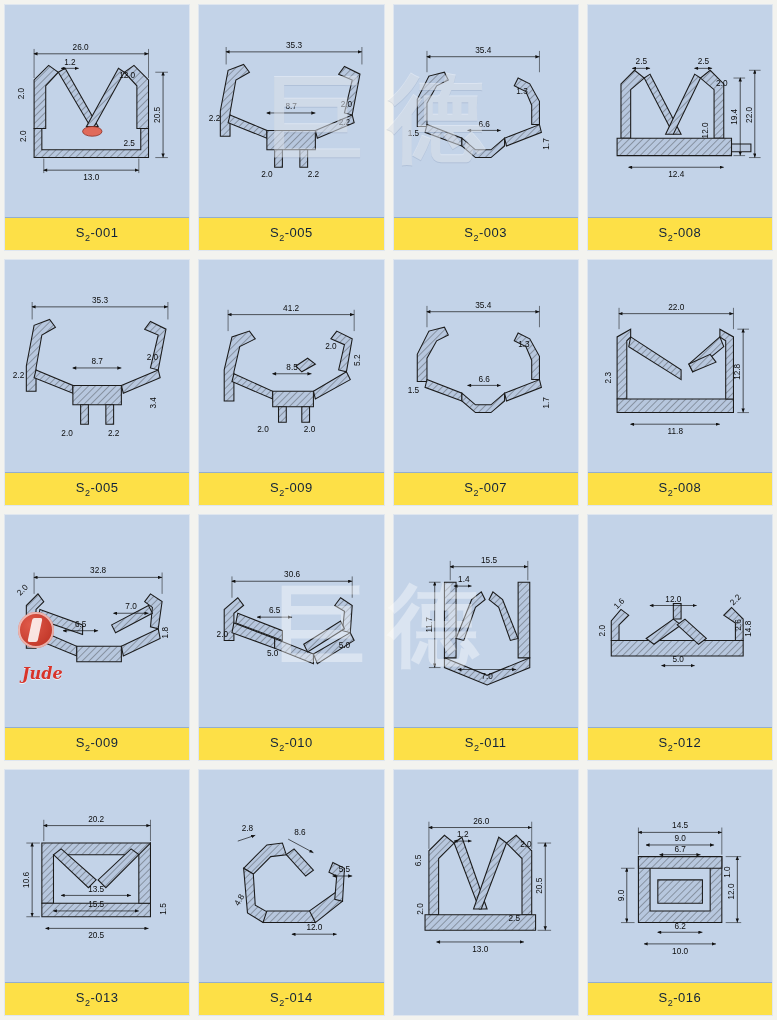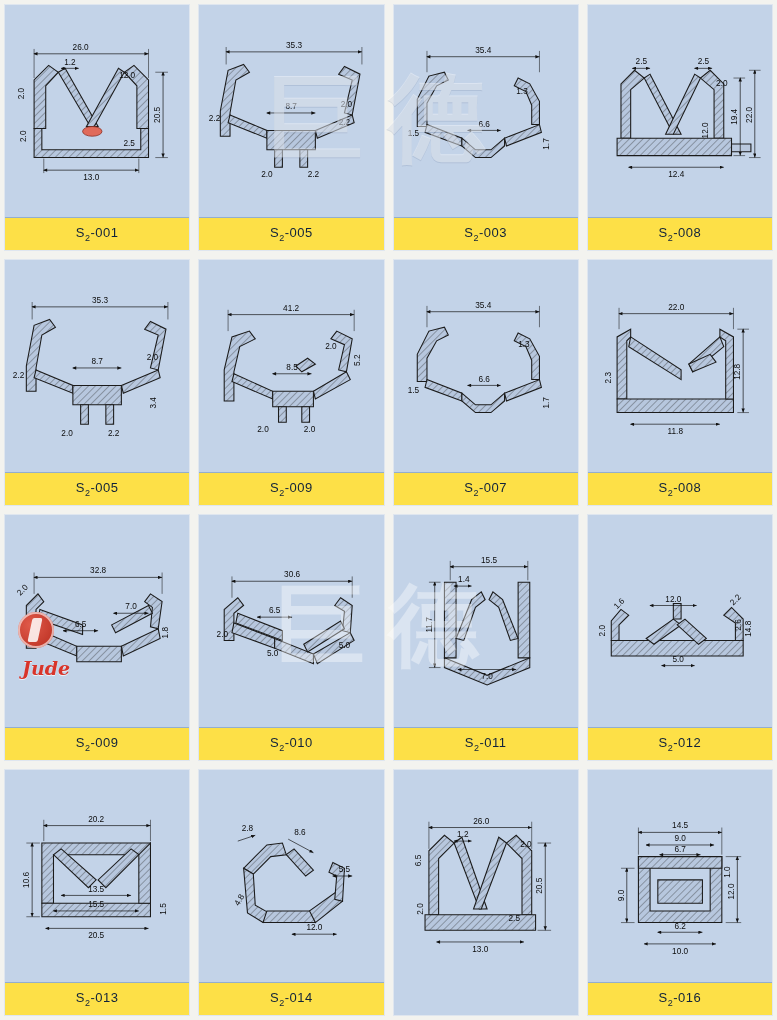--- a/index.html
+++ b/index.html
@@ -87,23 +87,23 @@
     width:36px;height:36px;border-radius:50%;
     background:radial-gradient(circle at 35% 35%, #e05a4a, #b72b1d);
     box-shadow:0 0 0 2px rgba(255,255,255,.6) inset;
   }
   .logo .mark:after{
     content:"";position:absolute;left:12px;top:6px;
     width:10px;height:24px;background:#fff;
     transform:skewX(-12deg);border-radius:2px;opacity:.85;
   }
   .logo .word{
-    position:absolute;left:4px;top:45px;
+    position:absolute;left:4px;top:52px;
     font-family:"DejaVu Serif", serif;
-    font-size:19px;font-style:italic;font-weight:bold;
+    font-size:16px;font-style:italic;font-weight:bold;
     color:#d8342a;
     text-shadow:0 1px 0 rgba(255,255,255,.7);
   }
   
   .prof{fill:url(#hatch);stroke:#1b1b1b;stroke-width:1.1;}
   .prof2{fill:#b9c8de;stroke:#1b1b1b;stroke-width:1.1;}
   .dimline{stroke:#111;stroke-width:.7;}
   .ext{stroke:#111;stroke-width:.55;}
   .dimtxt{font-family:"Liberation Sans",sans-serif;font-size:8.5px;fill:#0c0c0c;}
 </style>

